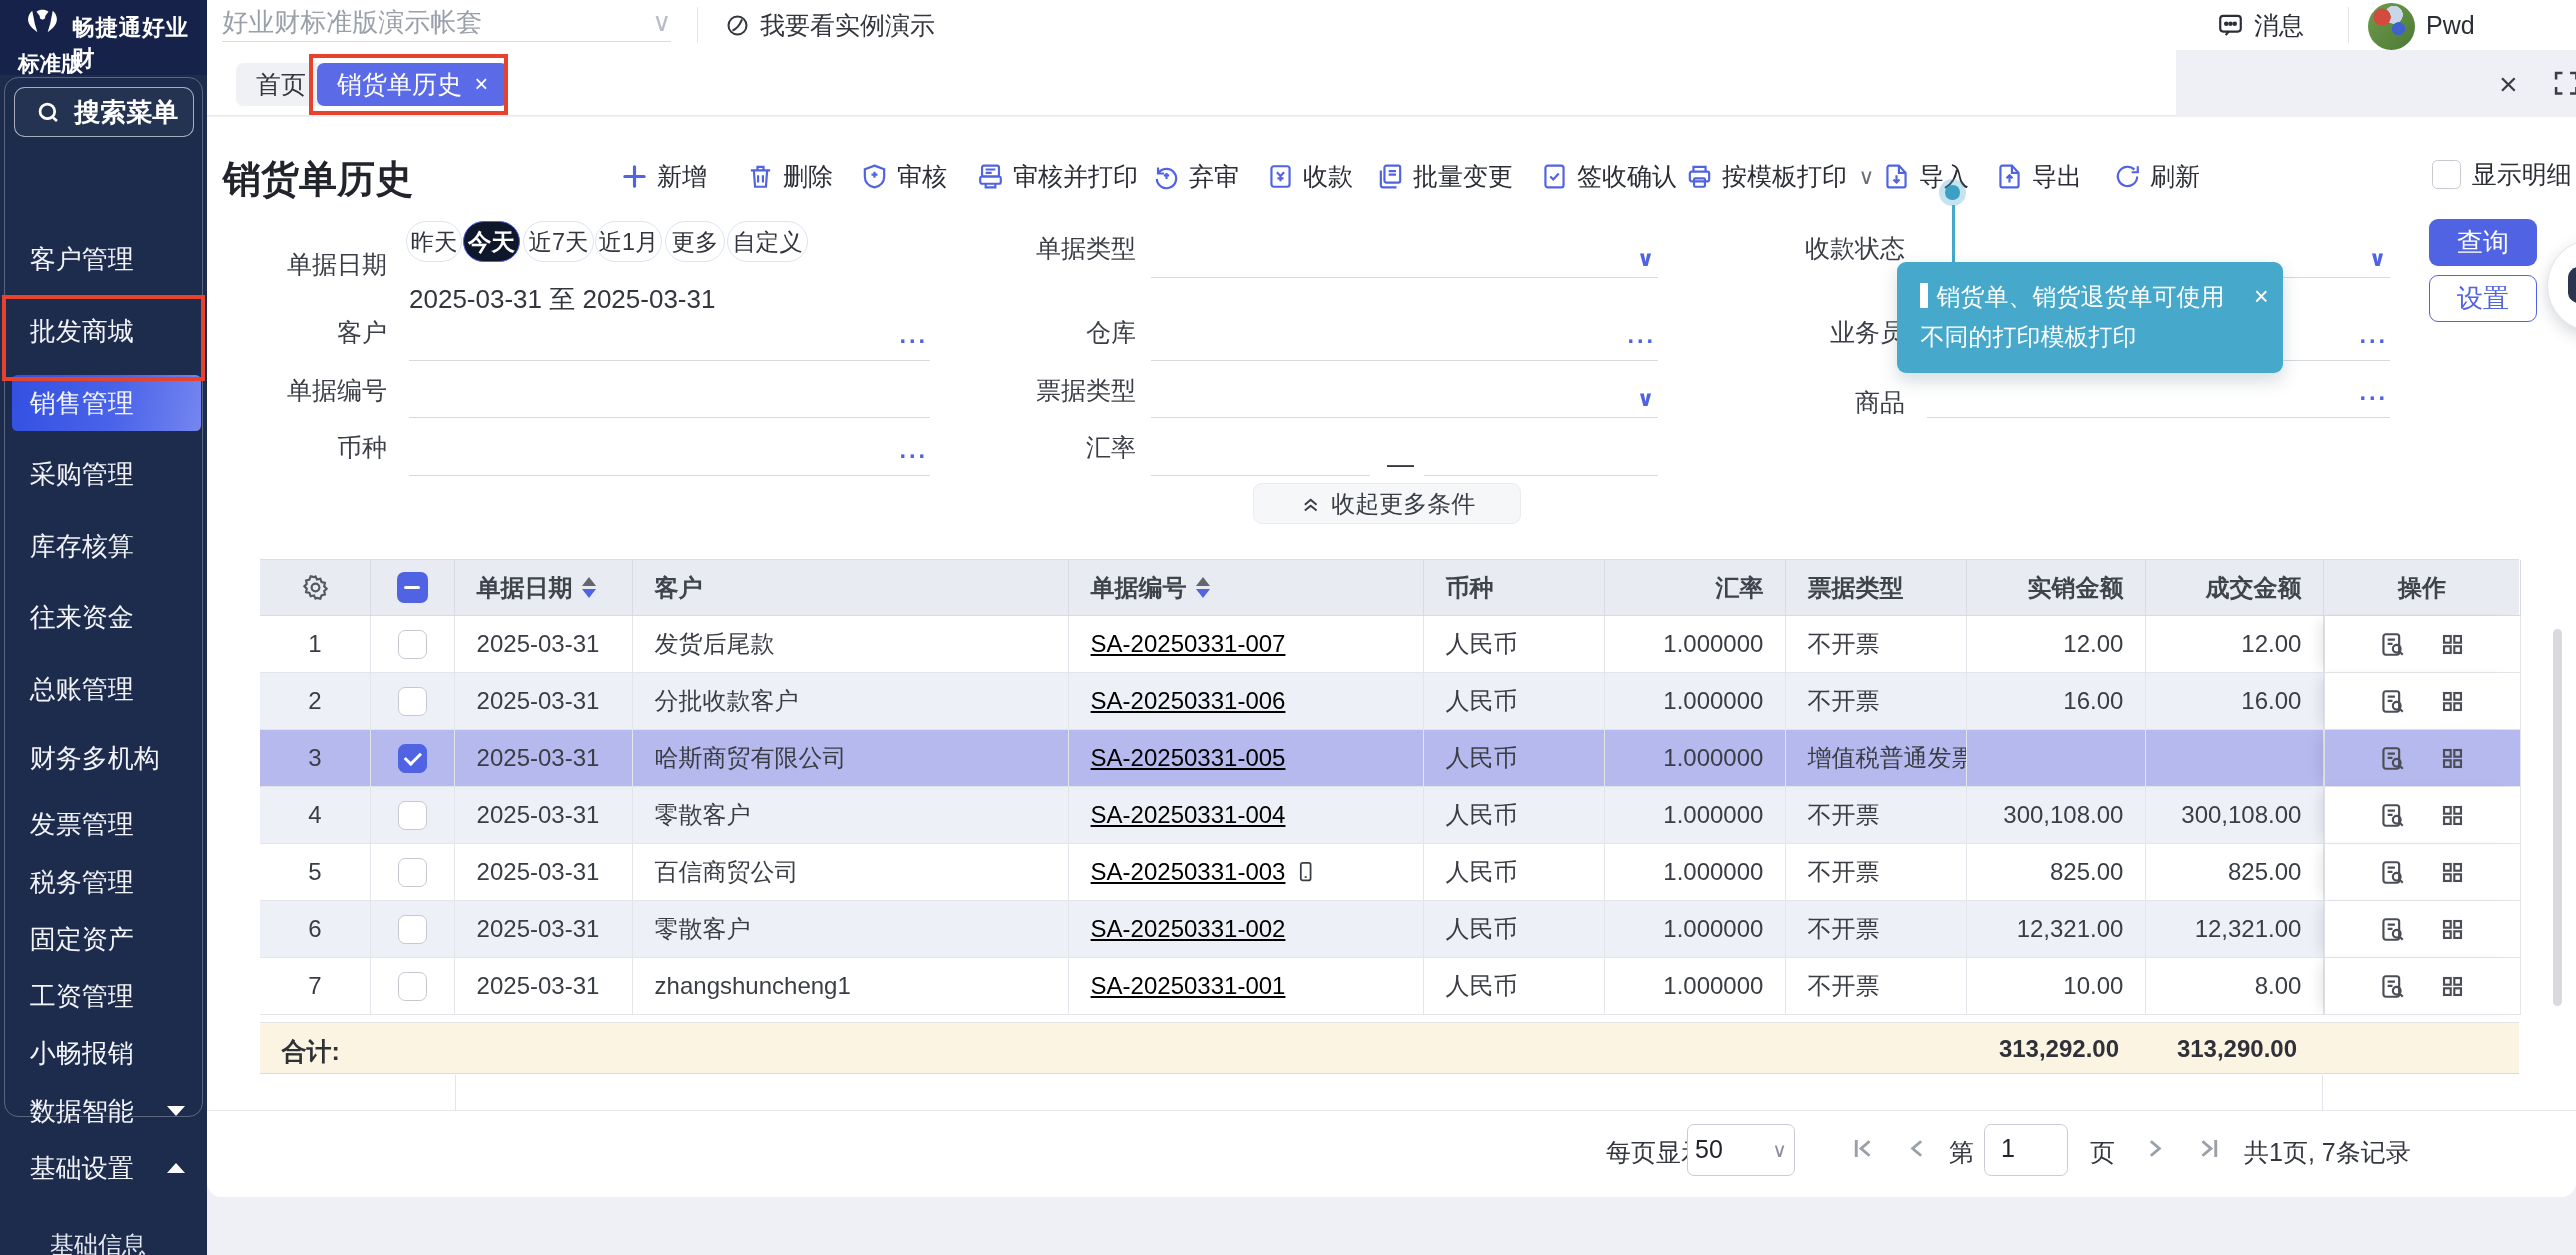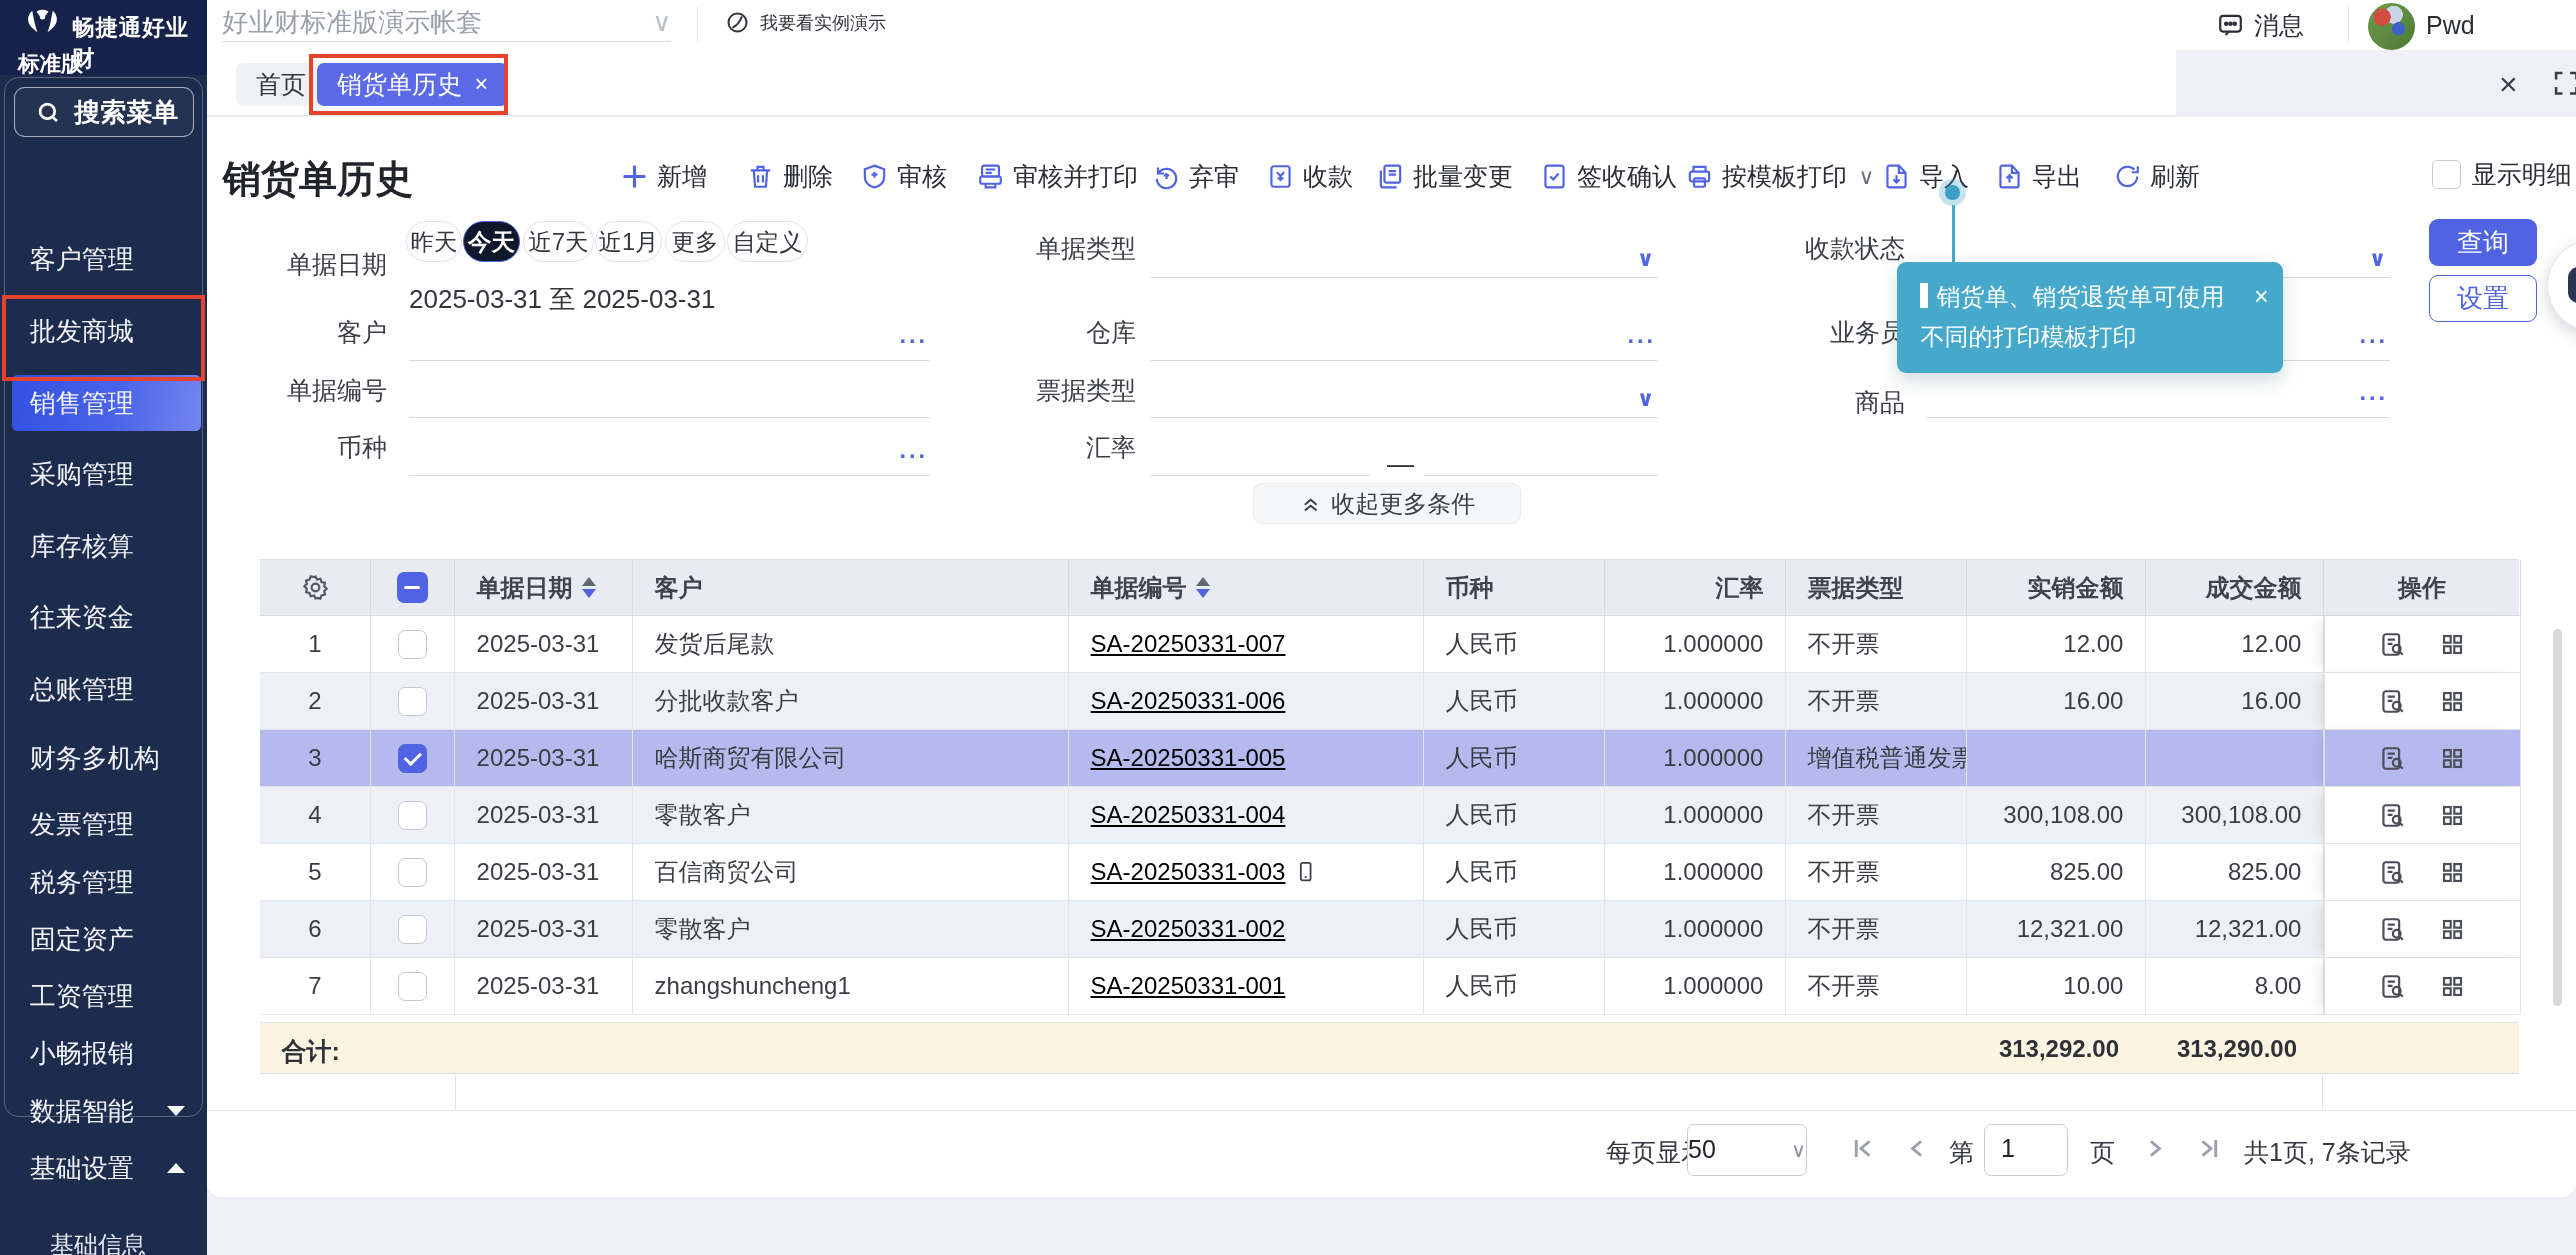--- a/index.html
+++ b/index.html
@@ -26,21 +26,21 @@
   .chev.down{border-top:10.8px solid #fff;}
   .chev.up{border-bottom:10.8px solid #fff;}
   .side-sub{position:absolute;left:50px;width:144px;color:#e6e9f2;font-size:24px;}
 
   
   .topbar{position:absolute;left:207px;top:0;width:2369px;height:50px;background:#fff;z-index:20;}
   .account{position:absolute;left:15.3px;top:3.6px;width:449px;height:38px;border-bottom:0.9px solid #d9dbe0;
            color:#9aa0aa;font-size:26px;display:flex;align-items:center;justify-content:space-between;cursor:pointer;}
   .account .chev-d{color:#b9bdc6;}
   .tb-divider{position:absolute;top:7.2px;width:0.9px;height:36px;background:#e3e5e9;}
-  .demo-link{position:absolute;left:517px;top:9px;display:flex;align-items:center;gap:9px;font-size:18px;color:#33363d;cursor:pointer;}
+  .demo-link{position:absolute;left:517px;top:9px;display:flex;align-items:center;gap:9px;font-size:25px;color:#33363d;cursor:pointer;}
   .demo-link svg{width:27px;height:27px;color:#33363d;}
   .msg{position:absolute;left:2009px;top:9px;display:flex;align-items:center;gap:9px;font-size:25px;color:#2b2e35;cursor:pointer;}
   .msg svg{width:29px;height:29px;}
   .avatar{position:absolute;left:2161px;top:2.7px;width:47px;height:47px;border-radius:50%;
           background:radial-gradient(circle at 30% 30%,#d24b3e 0 18%,transparent 19%),
                      radial-gradient(circle at 65% 55%,#3e62c9 0 16%,transparent 17%),
                      radial-gradient(circle at 55% 25%,#c8d6e8 0 20%,transparent 21%),
                      linear-gradient(135deg,#6f9c4a,#4c7a36);}
   .uname{position:absolute;left:2219px;top:10.8px;font-size:25px;color:#2b2e35;}
 
@@ -133,21 +133,21 @@
   .summary .v2{position:absolute;left:1884px;top:11.7px;width:153px;text-align:right;font-size:24px;font-weight:bold;color:#2f3138;}
   .postrow{position:absolute;left:260px;top:1075px;width:2259px;height:35px;background:#fff;z-index:2;}
   .postrow i{position:absolute;top:0;width:0.9px;height:35px;background:#e4e5ea;}
   .vscroll{position:absolute;left:2553px;top:629px;width:9px;height:377px;border-radius:4.5px;background:#d8dade;z-index:2;}
 
   
   .pagbar{position:absolute;left:207px;top:1110px;width:2369px;height:86px;border-top:0.9px solid #e7e8ed;background:#fff;
           border-radius:0 0 14.4px 14.4px;z-index:2;}
   .pag-el{position:absolute;top:25px;font-size:25px;color:#33363d;}
   .pag-box{position:absolute;border:1.8px solid #c9ccd4;border-radius:7.2px;background:#fff;font-size:25px;color:#22242b;}
-  .sel50{left:1480px;top:12.6px;width:120px;height:52px;display:flex;align-items:center;justify-content:space-between;padding:0 0;cursor:pointer;border-radius:7px;}
+  .sel50{left:1480px;top:12.6px;width:108px;height:52px;display:flex;align-items:center;justify-content:space-between;padding:0 7px;cursor:pointer;border-radius:7px;}
   .sel50 .chev-d{color:#8a8f99;font-size:20px;}
   .pgin{left:1777px;top:12.6px;width:84px;height:52px;padding:9px 0 0 16px;}
   .pnav{position:absolute;top:23.4px;width:32px;height:32px;color:#9aa0a8;cursor:pointer;}
   .pnav svg{width:29px;height:29px;}
 
   
   .anno{position:absolute;border:4.5px solid #e5432e;z-index:60;pointer-events:none;}
   .anno.tab-a{left:309px;top:54px;width:199px;height:61px;}
   .anno.side-a{left:1.8px;top:295px;width:203px;height:86px;}
   .robot{position:absolute;left:2547px;top:239px;width:93px;height:93px;border-radius:50%;background:#fff;

